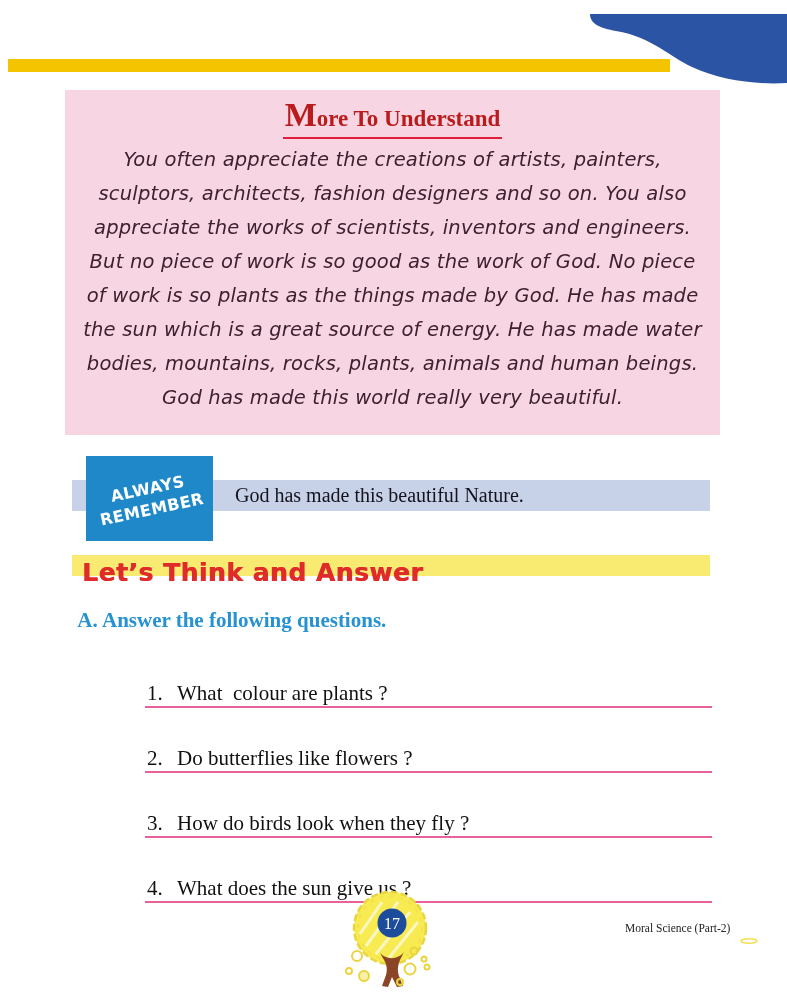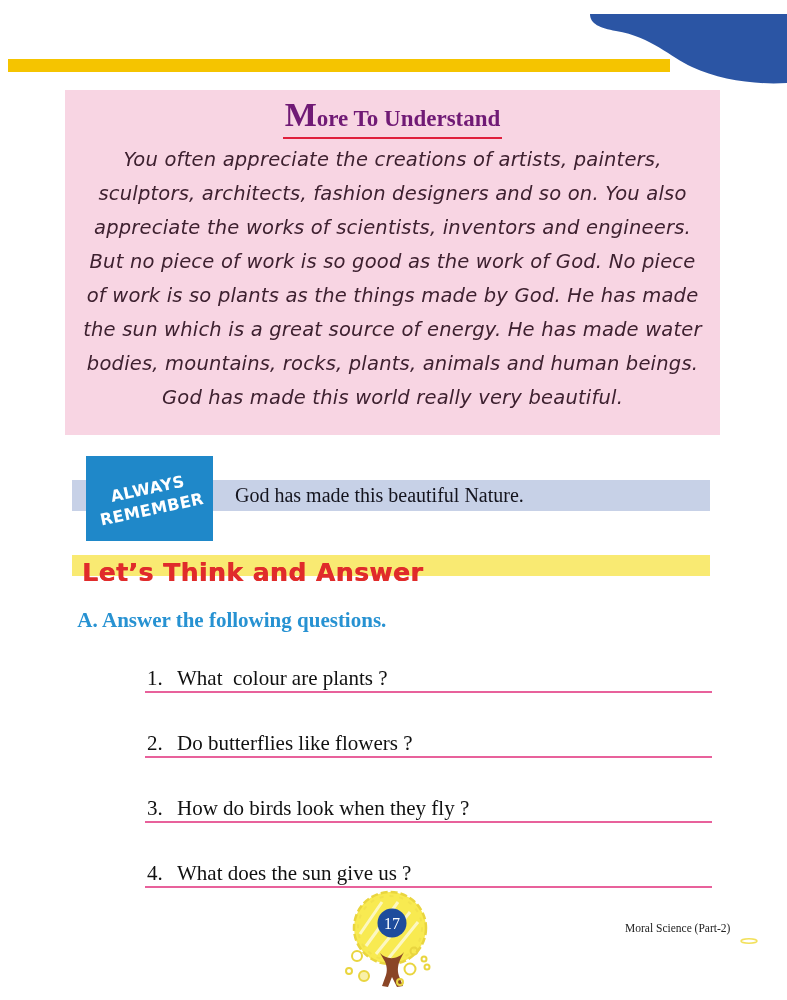--- a/index.html
+++ b/index.html
@@ -5,21 +5,21 @@
   html,body{margin:0;padding:0;background:#ffffff;}
   .page{position:relative;width:787px;height:1000px;background:#ffffff;overflow:hidden;
         font-family:"Liberation Serif", serif;}
 
   
   .top-bar{position:absolute;left:8px;top:59px;width:662px;height:13px;background:#F5C400;}
   .corner-swoosh{position:absolute;left:588px;top:13px;width:199px;height:75px;}
 
   
   .pink-box{position:absolute;left:65px;top:90px;width:655px;height:345px;background:#F8D5E3;text-align:center;}
-  .mtu-title{display:inline-block;margin-top:8px;color:#701a75;font-weight:bold;
+  .mtu-title{display:inline-block;margin-top:8px;color:#b91c1c;font-weight:bold;
              font-size:23px;border-bottom:2px solid #E01F3D;padding:0 2px 1px 2px;line-height:34px;}
   .mtu-initial{font-size:34px;}
   .mtu-body{margin-top:4px;font-family:"DejaVu Sans", sans-serif;font-style:italic;
             color:#3E2130;font-size:19.5px;line-height:34px;font-weight:500;letter-spacing:.2px;}
 
   
   .remember-bar{position:absolute;left:72px;top:480px;width:638px;height:31px;background:#C7D1E7;}
   .remember-text{position:absolute;left:163px;top:0;line-height:31px;font-size:20px;color:#14141e;}
   .remember-badge{position:absolute;left:86px;top:456px;width:127px;height:85px;background:#1F88C9;
                   display:flex;align-items:center;justify-content:center;}
@@ -31,21 +31,21 @@
   .think-bar{position:absolute;left:72px;top:555px;width:638px;height:21px;background:#F9EA72;}
   .think-title{position:absolute;left:10px;top:0;line-height:35px;color:#E02B2B;
                font-family:"DejaVu Sans", sans-serif;font-weight:bold;font-size:25px;letter-spacing:.5px;
                text-shadow:0.6px 0 #E02B2B;}
 
   
   .section-a{position:absolute;left:73px;top:608px;color:#2792D2;font-weight:bold;font-size:21px;text-align:center;}
   .sec-label{display:inline-block;width:29px;}
 
   
-  .questions{position:absolute;left:105px;top:641px;width:640px;}
+  .questions{position:absolute;left:105px;top:656px;width:640px;}
   .q-block{position:relative;height:65px;}
   .q-row{position:absolute;left:0;top:0;font-size:21px;color:#111;white-space:pre-wrap;}
   .q-num{display:inline-block;width:30px;}
   .answer-line{position:absolute;left:40px;top:50px;width:567px;height:0;
                border-bottom:2px solid #E8619B;}
 
   
   .tree-badge{position:absolute;left:340px;top:890px;width:110px;height:110px;}
   .footer-right{position:absolute;left:625px;top:922px;font-size:11.5px;color:#222222;}
   .confetti-dash{position:absolute;left:740px;top:938px;width:18px;height:6px;}

